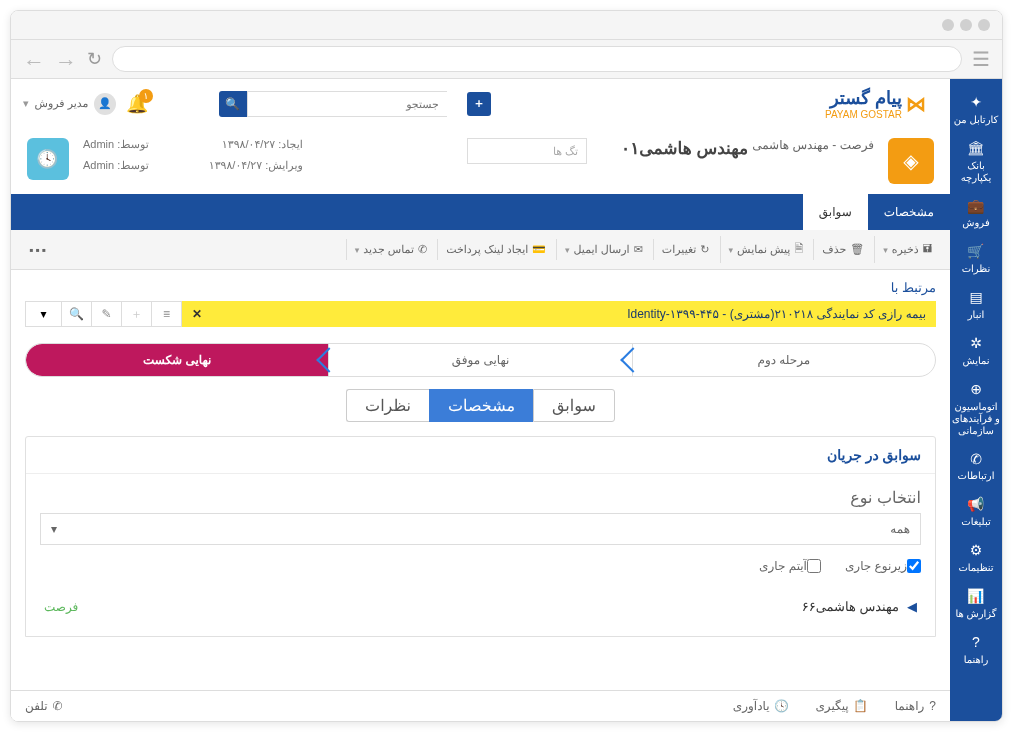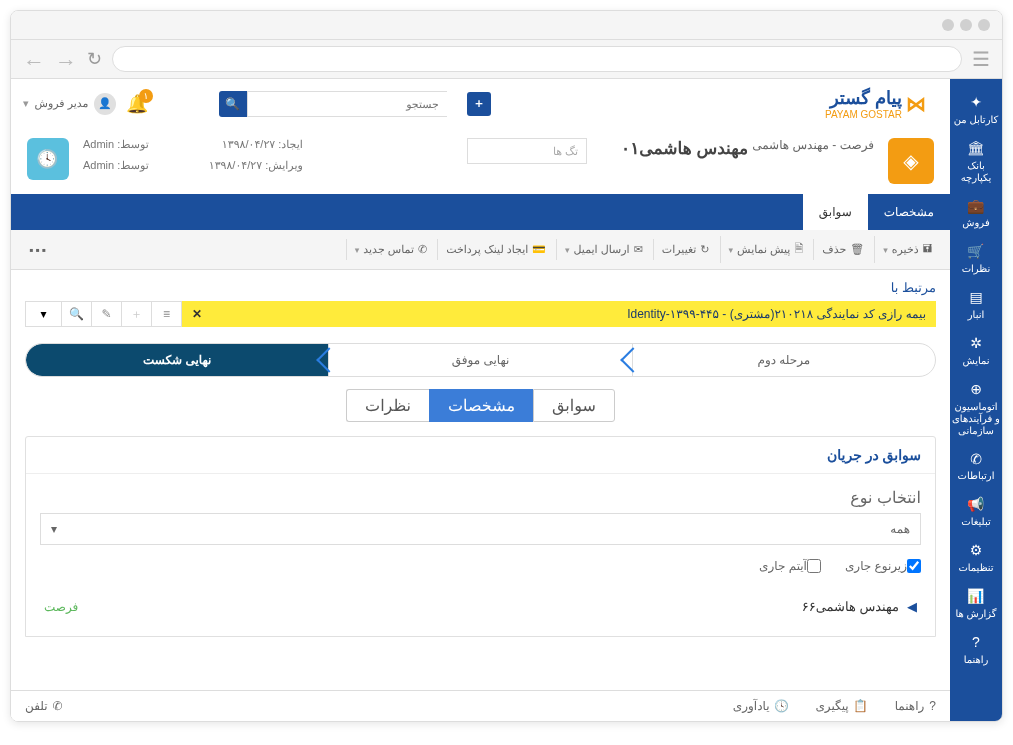--- a/index.html
+++ b/index.html
@@ -78,21 +78,21 @@
 .ra-btn { width: 30px; display: flex; align-items: center; justify-content: center; border-right: 1px solid #ddd; color: #888; cursor: pointer; background: #fff; }
 .ra-btn.disabled { color: #ccc; }
 .ra-sel { width: 36px; border-right: 1px solid #ddd; display: flex; align-items: center; justify-content: center; }
 
 
 .pipeline { display: flex; margin: 16px 0 12px 0; border: 1px solid #ddd; border-radius: 20px; overflow: hidden; height: 34px; }
 .stage { flex: 1; position: relative; display: flex; align-items: center; justify-content: center; color: #666; font-size: 12px; cursor: pointer; border-left: 1px solid #ddd; }
 .stage:last-child { border-left: none; }
 .stage::after { content: ''; position: absolute; left: -9px; top: 50%; transform: translateY(-50%) rotate(45deg); width: 16px; height: 16px; border-left: 2px solid #2a7de1; border-bottom: 2px solid #2a7de1; background: transparent; z-index: 2; }
 .stage:last-child::after { display: none; }
-.stage.active { background: #0c4a6e; color: #fff; font-weight: bold; border-radius: 0 0 0 0; }
+.stage.active { background: #be185d; color: #fff; font-weight: bold; border-radius: 0 0 0 0; }
 .stage.active:last-child { border-radius: 20px 0 0 20px; }
 
 
 .subtabs { display: flex; justify-content: center; gap: 0; margin-bottom: 14px; }
 .subtab { padding: 6px 18px; border: 1px solid #ccc; background: #fff; color: #555; font-size: 16px; cursor: pointer; }
 .subtab.active { background: #3b7dd8; color: #fff; border-color: #3b7dd8; }
 .subtab:first-child { border-radius: 0 3px 3px 0; }
 .subtab:last-child { border-radius: 3px 0 0 3px; }
 .subtab + .subtab { border-right: none; }
 

